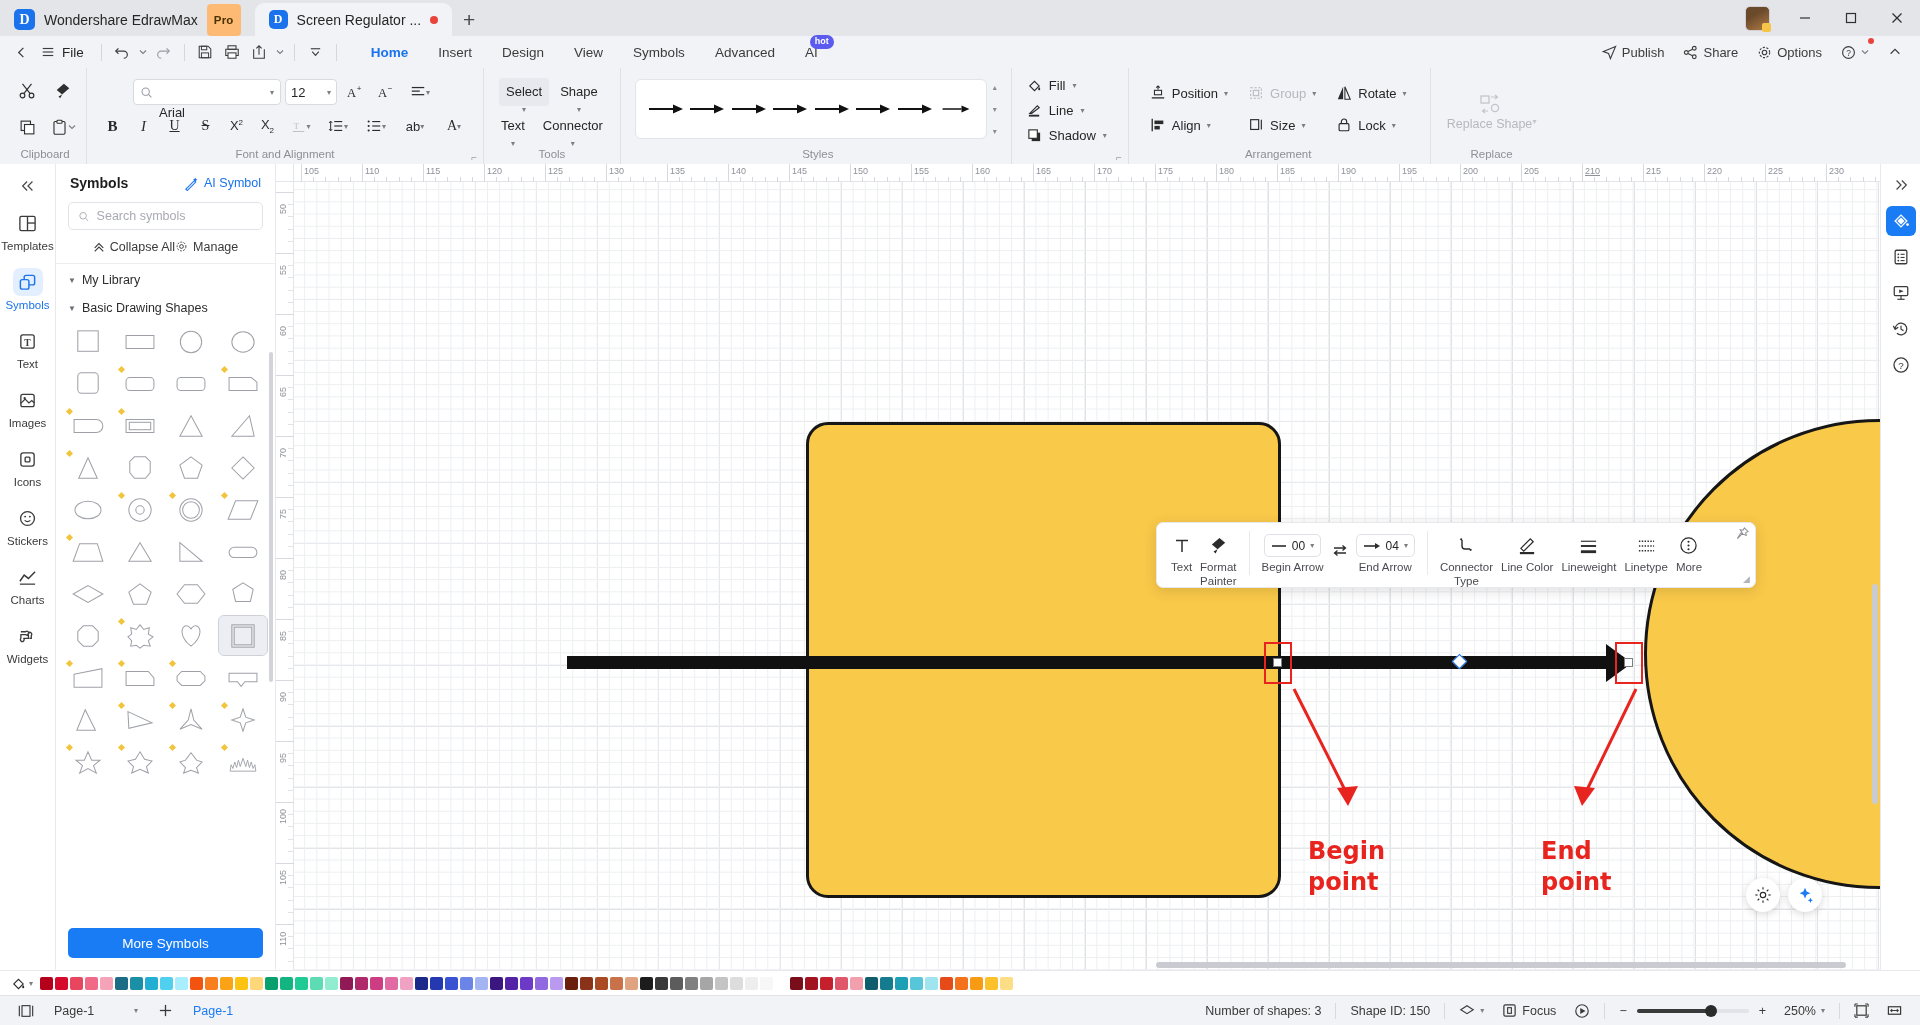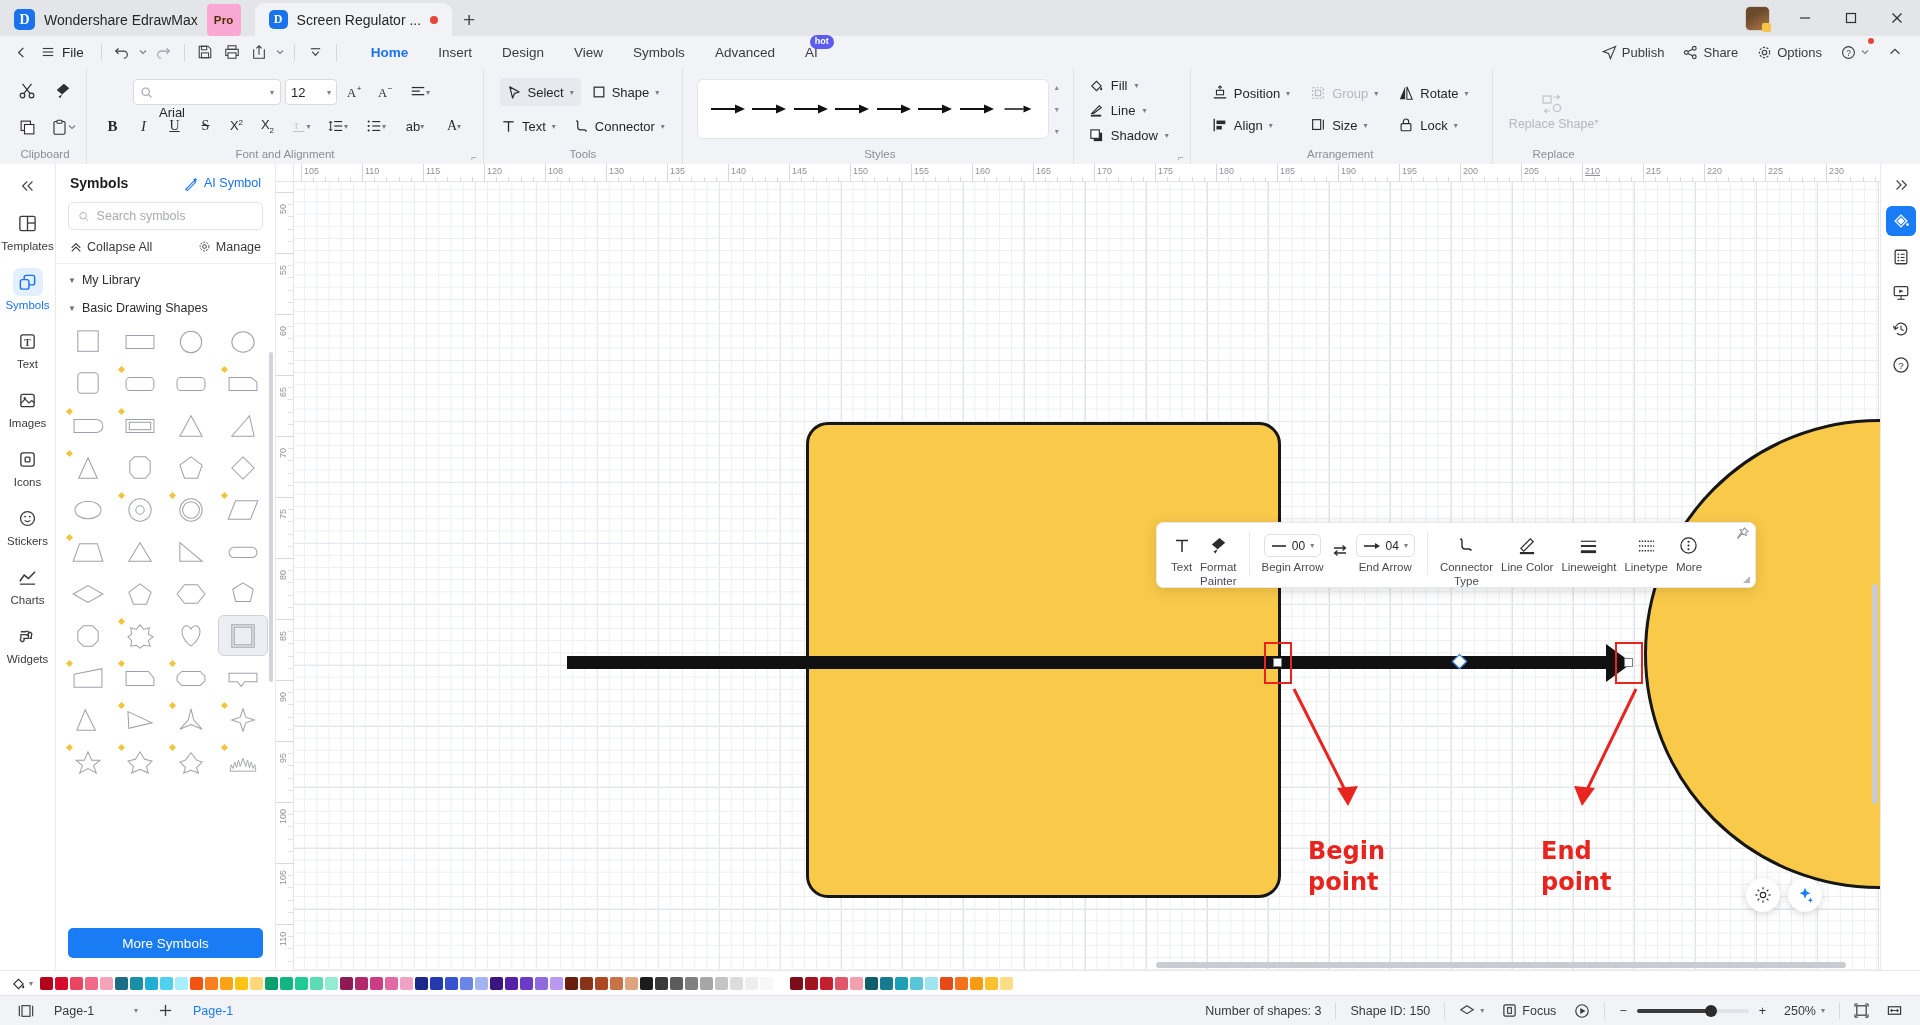--- a/index.html
+++ b/index.html
@@ -24,21 +24,21 @@
     position:relative;
   }
   .tab.first { background:#e3e5e9; }
   .tab.active { background:#f2f3f7; }
   .logo-sq {
     width:21px;height:21px;border-radius:5px;background:#1a73ec;flex:none;
     display:flex;align-items:center;justify-content:center;
     color:#fff;font-size:14px;font-weight:bold;font-family:"Liberation Serif",serif;
   }
   .pro-badge {
-    background:#f9a8d4;color:#4a3100;font-size:11.5px;font-weight:bold;
+    background:#fdba74;color:#4a3100;font-size:11.5px;font-weight:bold;
     padding:10px 7px;border-radius:4px;letter-spacing:.2px;
   }
   .tab-dot { width:8px;height:8px;border-radius:50%;background:#e8433c; }
   .newtab {
     width:34px;height:33px;display:flex;align-items:center;justify-content:center;
     font-size:21px;color:#4a4a4a;font-weight:300;cursor:pointer;
   }
   .win-controls { position:absolute; right:0; top:0; height:36px; display:flex; align-items:center; }
   .win-btn { width:46px;height:36px;display:flex;align-items:center;justify-content:center;
     font-size:13px;color:#303030;cursor:pointer; }
@@ -110,21 +110,21 @@
     display:flex;align-items:center;padding:0 5px;font-size:13px;cursor:pointer;
   }
   .size-select .val{flex:1;}
   .caret{font-size:8px;color:#7c7e85;}
   .fbtn { width:27px;height:27px;font-size:14px;color:#2b2b2b; }
   .fbtn.dis{color:#bfc1c7;}
 
   
   .tool-row{display:flex;align-items:center;gap:4px;height:34px;}
   .tool-btn{height:28px;display:flex;align-items:center;gap:6px;padding:0 7px;border-radius:4px;
-    cursor:pointer;font-size:13px;}
+    cursor:pointer;font-size:13px;flex-direction:column;}
   .tool-btn.sel{background:#e7e9ee;}
 
   
   .styles-box{
     width:352px;height:60px;border:1px solid #e3e4e9;border-radius:6px;background:#fff;
     display:flex;align-items:center;padding:0 10px;gap:2px;overflow:hidden;
   }
   .style-item{width:44px;height:44px;display:flex;align-items:center;justify-content:center;
     border-radius:4px;cursor:pointer;}
   .styles-scroll{display:flex;flex-direction:column;justify-content:space-between;height:60px;margin-left:2px;}
@@ -160,21 +160,21 @@
   
   .panel{width:220px;background:#fff;border-right:1px solid #e8e9ed;display:flex;flex-direction:column;flex:none;}
   .panel-head{height:38px;display:flex;align-items:center;justify-content:space-between;padding:0 14px;}
   .panel-title{font-size:14px;font-weight:bold;color:#1d1d1f;}
   .ai-symbol{display:flex;align-items:center;gap:5px;color:#1a73ec;font-size:12.5px;cursor:pointer;}
   .panel-search{margin:0 12px;height:28px;border:1px solid #e2e3e8;border-radius:5px;display:flex;
     align-items:center;gap:7px;padding:0 9px;}
   .panel-search input{border:none;outline:none;font-size:12.5px;background:transparent;width:100%;
     font-family:"Liberation Sans",sans-serif;color:#333;}
   .panel-search input::placeholder{color:#a9abb2;}
-  .panel-actions{height:34px;display:flex;align-items:center;justify-content:space-between;padding:0 14px;
+  .panel-actions{height:34px;display:flex;align-items:center;justify-content:center;padding:0 14px;
     border-bottom:1px solid #edeef1;}
   .pa-btn{display:flex;align-items:center;gap:5px;font-size:12.5px;color:#3a3a3a;cursor:pointer;}
   .panel-scroll{flex:1;overflow:hidden;position:relative;}
   .sec-head{display:flex;align-items:center;gap:6px;padding:9px 12px 5px;font-size:12.5px;color:#2c2c2e;cursor:pointer;}
   .tri{font-size:8px;color:#6b6d74;}
   .droparea{margin:2px 12px 6px;height:48px;border:1px dashed #dcdde2;border-radius:5px;
     display:flex;flex-direction:column;align-items:center;justify-content:center;
     color:#a6a8af;font-size:11.5px;line-height:15px;text-align:center;}
   .shape-grid{display:grid;grid-template-columns:repeat(4,1fr);gap:3px;padding:2px 8px 8px;}
   .shape-cell{height:39px;border-radius:5px;display:flex;align-items:center;justify-content:center;
@@ -1343,21 +1343,21 @@
           <div class="rtick" style="left: 171.4px; height: 5px; top: 13px;"></div>
           <div class="rtick" style="left: 183.6px; height: 5px; top: 13px;"></div>
           <div class="rtick" style="left: 195.8px; height: 5px; top: 13px;"></div>
           <div class="rtick" style="left: 208px; height: 18px;"></div>
           <div class="rlabel" style="left: 208px;">120</div>
           <div class="rtick" style="left: 220.2px; height: 5px; top: 13px;"></div>
           <div class="rtick" style="left: 232.4px; height: 5px; top: 13px;"></div>
           <div class="rtick" style="left: 244.6px; height: 5px; top: 13px;"></div>
           <div class="rtick" style="left: 256.8px; height: 5px; top: 13px;"></div>
           <div class="rtick" style="left: 269px; height: 18px;"></div>
-          <div class="rlabel" style="left: 269px;">108</div>
+          <div class="rlabel" style="left: 269px;">125</div>
           <div class="rtick" style="left: 281.2px; height: 5px; top: 13px;"></div>
           <div class="rtick" style="left: 293.4px; height: 5px; top: 13px;"></div>
           <div class="rtick" style="left: 305.6px; height: 5px; top: 13px;"></div>
           <div class="rtick" style="left: 317.8px; height: 5px; top: 13px;"></div>
           <div class="rtick" style="left: 330px; height: 18px;"></div>
           <div class="rlabel" style="left: 330px;">130</div>
           <div class="rtick" style="left: 342.2px; height: 5px; top: 13px;"></div>
           <div class="rtick" style="left: 354.4px; height: 5px; top: 13px;"></div>
           <div class="rtick" style="left: 366.6px; height: 5px; top: 13px;"></div>
           <div class="rtick" style="left: 378.8px; height: 5px; top: 13px;"></div>

